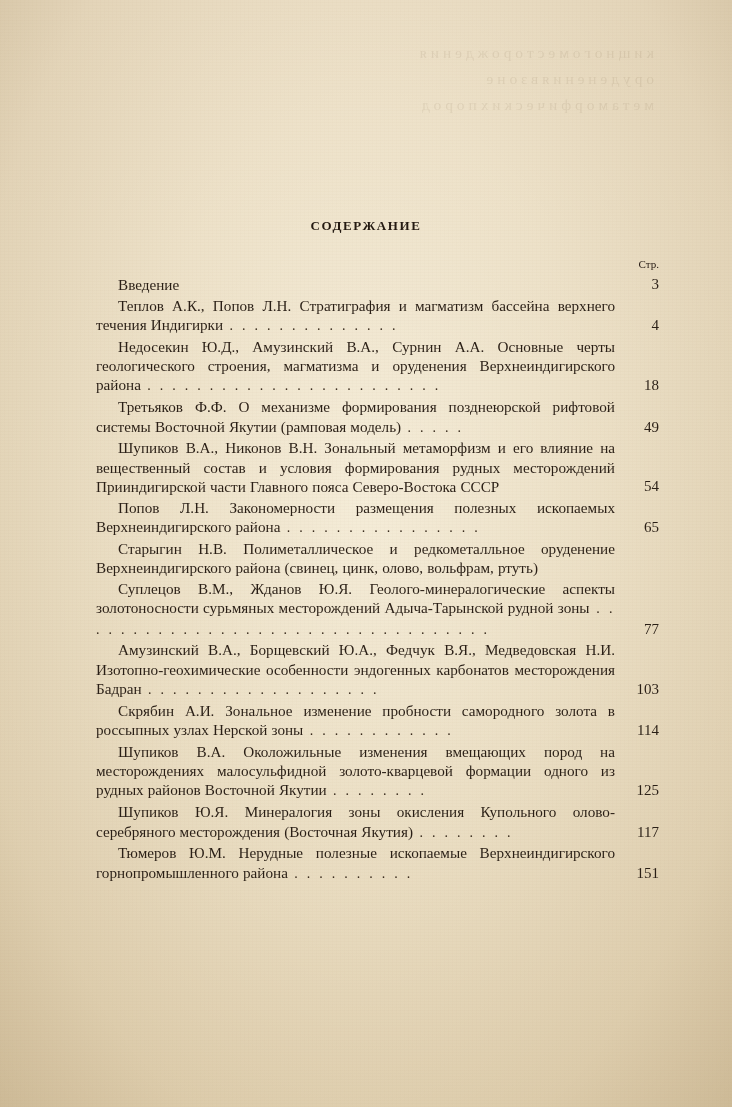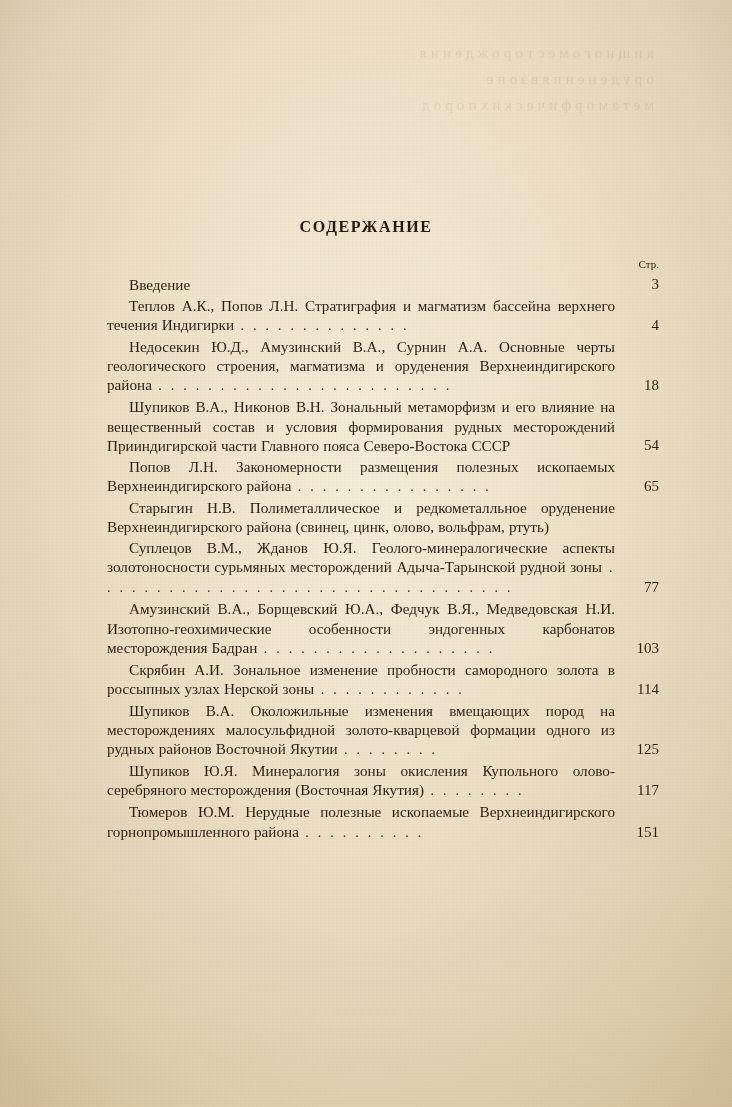--- a/index.html
+++ b/index.html
@@ -55,21 +55,21 @@
     inset: 0;
     padding: 0;
   }
 
   .title {
     position: absolute;
     top: 218px;
     left: 0;
     width: 732px;
     text-align: center;
-    font-size: 16px;
+    font-size: 13px;
     font-weight: bold;
     letter-spacing: 1.6px;
     color: #241a12;
     font-family: "Liberation Serif", serif;
   }
 
   .col-head {
     position: absolute;
     top: 258px;
     right: 73px;
@@ -83,21 +83,20 @@
     left: 96px;
     width: 563px;
   }
 
   .entry {
     position: relative;
     font-size: 15.2px;
     line-height: 19.3px;
     margin-bottom: 1.5px;
     color: #2a1f16;
-    margin-left: 11px;
   }
   .entry .body {
     display: block;
     padding-right: 44px;
     text-align: justify;
     text-align-last: left;
     word-spacing: 0.3px;
   }
   .entry.single .body { text-align: left; }
   .entry .indent { display: inline-block; width: 22px; }
@@ -148,20 +147,24 @@
       <span class="body"><span class="indent"></span><span class="au">Теплов А.К., Попов Л.Н.</span><span> Стратиграфия и магматизм бассейна верхнего течения Индигирки</span><span class="dots"> . . . . . . . . . . . . . .</span></span>
       <span class="pg">4</span>
     </div>
 
     <div class="entry">
       <span class="body"><span class="indent"></span><span class="au">Недосекин Ю.Д., Амузинский В.А., Сурнин А.А.</span><span> Основные черты геологического строения, магматизма и оруденения Верхнеиндигирского района</span><span class="dots"> . . . . . . . . . . . . . . . . . . . . . . . .</span></span>
       <span class="pg">18</span>
     </div>
 
 
+    <div class="entry">
+      <span class="body"><span class="indent"></span><span class="au">Третьяков Ф.Ф.</span><span> О механизме формирования позднеюрской рифтовой системы Восточной Якутии (рамповая модель)</span><span class="dots"> . . . . .</span></span>
+      <span class="pg">49</span>
+    </div>
 
     <div class="entry">
       <span class="body"><span class="indent"></span><span class="au">Шупиков В.А., Никонов В.Н.</span><span> Зональный метаморфизм и его влияние на вещественный состав и условия формирования рудных месторождений Прииндигирской части Главного пояса Северо-Востока СССР</span></span>
       <span class="pg">54</span>
     </div>
 
     <div class="entry">
       <span class="body"><span class="indent"></span><span class="au">Попов Л.Н.</span><span> Закономерности размещения полезных ископаемых Верхнеиндигирского района</span><span class="dots"> . . . . . . . . . . . . . . . .</span></span>
       <span class="pg">65</span>
     </div>

